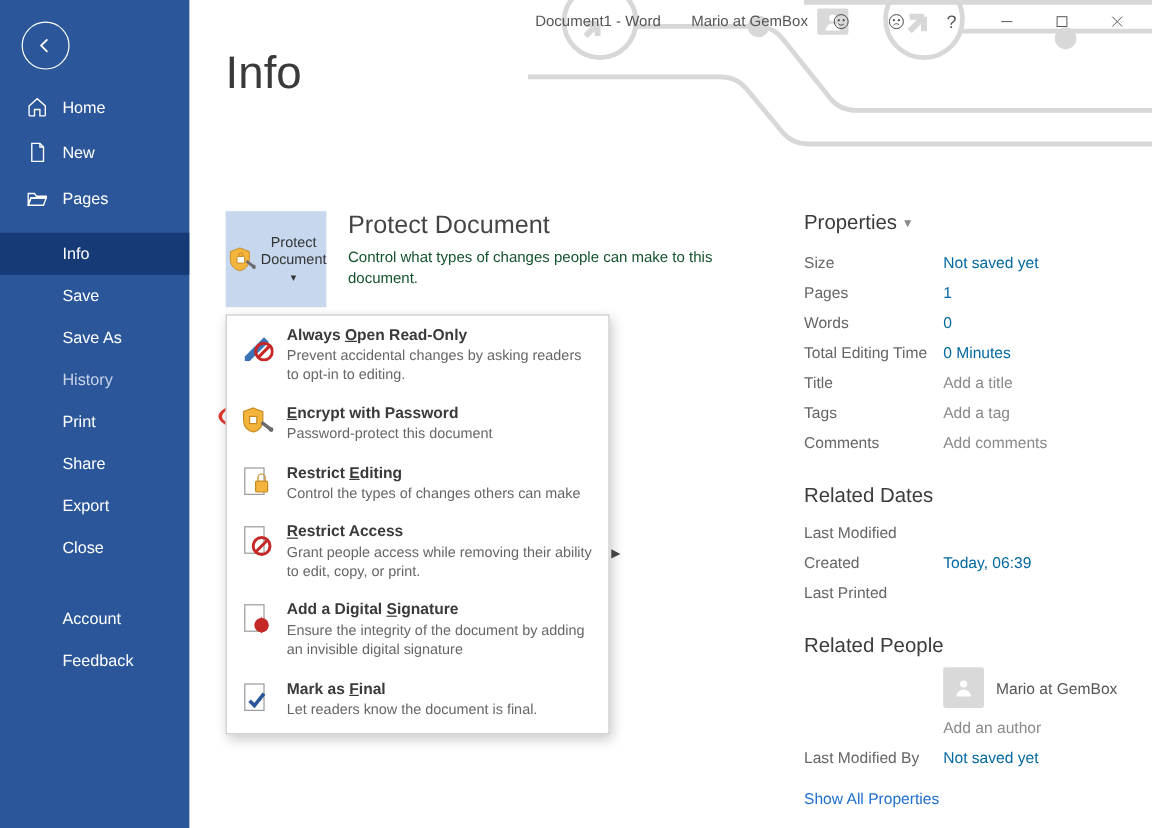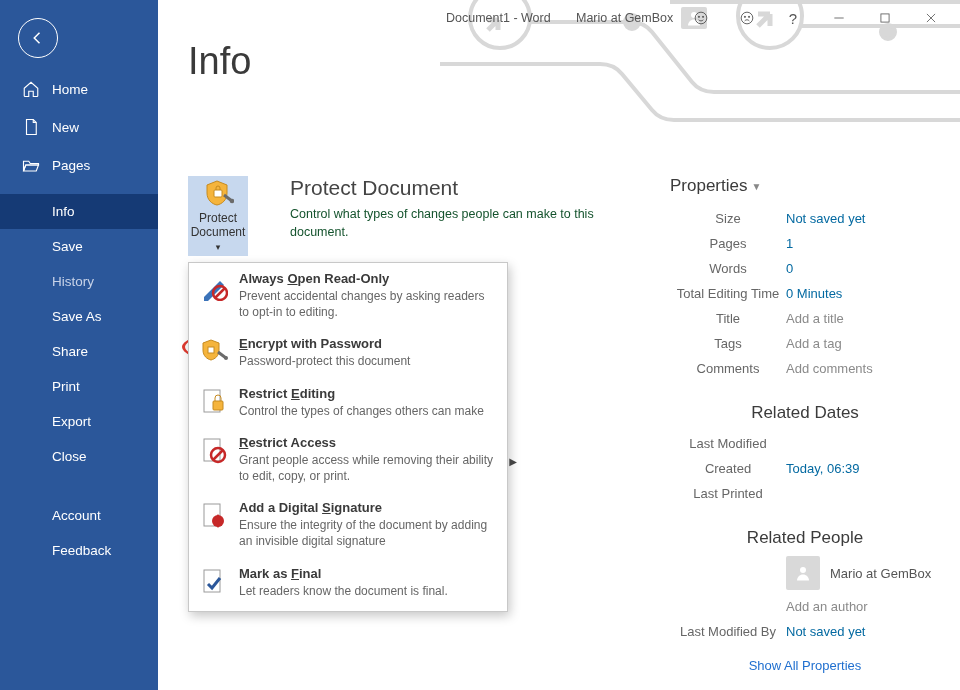--- a/index.html
+++ b/index.html
@@ -33,41 +33,41 @@
   .ctrl svg { width: 14px; height: 14px; stroke: #555; fill: none; stroke-width: 1.4; }
   .ctrl.face svg{stroke:#444;}
   .ctrl.q{font-size:15px;}
 
   .page-title { position: absolute; top: 40px; left: 30px; font-size: 38px; font-weight: 300; color: #3a3a3a; }
 
   .body { position: absolute; top: 176px; left: 30px; right: 20px; bottom: 0; display: flex; }
 
   
   .col-left { width: 450px; position: relative; }
-  .protect-btn { position: absolute; top: 0; left: 0; width: 60px; height: 80px; background: #c7d8ee; display: flex; flex-direction: column; align-items: center; justify-content: center; cursor: pointer; font-size: 12px; color: #333; text-align:center; gap:4px;}
+  .protect-btn { position: absolute; top: 0; left: 0; width: 84px; height: 80px; background: #c7d8ee; display: flex; flex-direction: row; align-items: center; justify-content: center; cursor: pointer; font-size: 12px; color: #333; text-align:center; gap:4px;}
   .protect-btn .ico{width:32px;height:28px;display:flex;align-items:center;justify-content:center;}
   .protect-txt { position: absolute; top: 0; left: 102px; right: 0; }
   .protect-txt h2 { font-size: 21px; font-weight: 400; color: #444; margin-bottom: 6px; }
   .protect-txt p { font-size: 12.5px; color: #14532d; line-height: 1.4; }
   .behind-txt { position: absolute; top: 156px; left: 102px; font-size: 12.5px; color: #555; line-height:1.5;}
   .behind-txt2 { position: absolute; top: 278px; left: 102px; font-size: 12.5px; color: #555; }
 
   
   .dropdown { position: absolute; top: 86px; left: 0; width: 320px; background: #fff; border: 1px solid #c8c8c8; box-shadow: 2px 4px 10px rgba(0,0,0,0.22); z-index: 10; padding: 2px 0; }
   .dd-item { display: flex; gap: 10px; padding: 6px 10px 10px 10px; cursor: pointer; position: relative; }
   .dd-ico { width: 30px; height: 30px; flex: none; display: flex; align-items: flex-start; justify-content: center; margin-top:2px;}
   .dd-ico svg { width: 28px; height: 28px; }
   .dd-txt .t { font-size: 13px; font-weight: 600; color: #3a3a3a; }
   .dd-txt .t .u { text-decoration: underline; }
   .dd-txt .d { font-size: 12px; color: #666; line-height: 1.35; margin-top: 2px; }
   .dd-arrow { position: absolute; right: -10px; top: 50%; transform: translateY(-50%); font-size:10px; color:#444;}
   .red-ring { position: absolute; border: 3px solid #e03a2f; border-radius: 50% / 60%; pointer-events: none; }
 
   
-  .col-right { flex: 1; padding-left: 32px; font-size: 13px; color: #555; text-align: center; }
+  .col-right { flex: 1; padding-left: 32px; font-size: 13px; color: #555; }
   .prop-head { font-size: 17px; color: #3b3b3b; margin-bottom: 10px; display:flex; align-items:center; gap:4px;}
   .prop-head .caret{font-size:10px;color:#888;}
   .prop-row { display: flex; padding: 5px 0; }
   .prop-row .k { width: 116px; color: #666; }
   .prop-row .v { color: #0369a1; }
   .prop-row .v.add { color: #8a8a8a; cursor:pointer;}
   .sect-head { font-size: 17px; color: #3b3b3b; margin: 22px 0 8px; }
   .author-row { display: flex; align-items: center; gap: 10px; margin: 6px 0 4px 116px; }
   .author-row .avatar { width: 34px; height: 34px; }
   .showall { color: #1f6fcf; margin-top: 14px; cursor: pointer; display:inline-block;}
@@ -112,35 +112,35 @@
         </div>
         <div class="side-spacer"></div>
         <div class="side-item sel">
           <span class="side-noico"></span>
           <span>Info</span>
         </div>
         <div class="side-item">
           <span class="side-noico"></span>
           <span>Save</span>
         </div>
+        <div class="side-item">
+          <span class="side-noico"></span>
+          <span>Save As</span>
+        </div>
         <div class="side-item dim">
           <span class="side-noico"></span>
           <span>History</span>
         </div>
         <div class="side-item">
           <span class="side-noico"></span>
-          <span>Save As</span>
+          <span>Print</span>
         </div>
         <div class="side-item">
           <span class="side-noico"></span>
           <span>Share</span>
-        </div>
-        <div class="side-item">
-          <span class="side-noico"></span>
-          <span>Print</span>
         </div>
         <div class="side-item">
           <span class="side-noico"></span>
           <span>Export</span>
         </div>
         <div class="side-item">
           <span class="side-noico"></span>
           <span>Close</span>
         </div>
         <div class="side-sep"></div>

